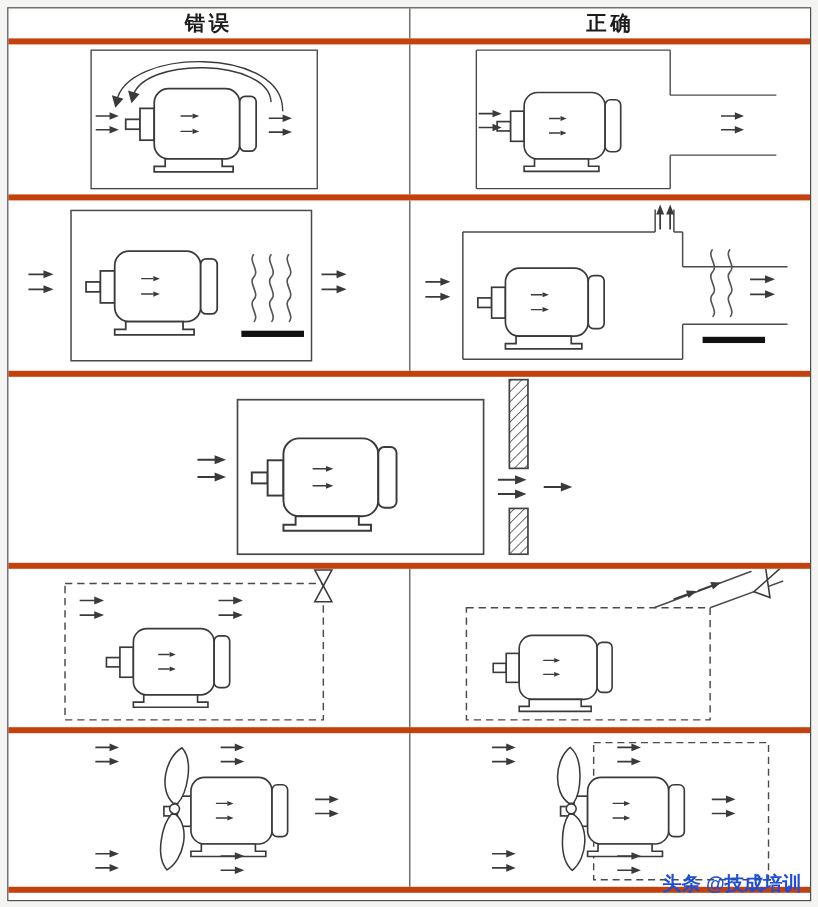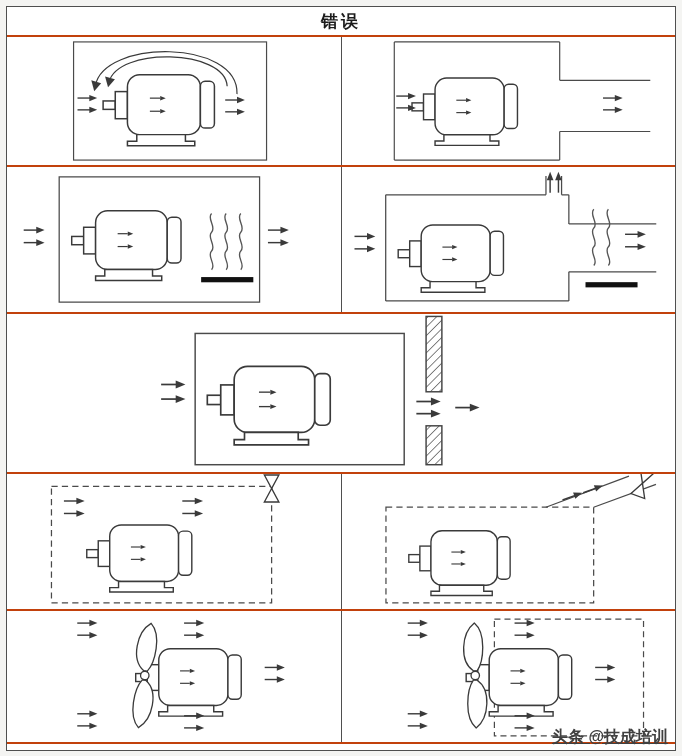--- a/index.html
+++ b/index.html
@@ -1,20 +1,20 @@
 <!DOCTYPE html>
 <html><head>
 <meta charset="utf-8">
 <style>
   *{box-sizing:border-box;margin:0;padding:0}
   html,body{width:682px;height:756px}
   body{background:#f4f4f2;font-family:"Liberation Sans",sans-serif;position:relative;overflow:hidden}
   .frame{position:absolute;left:6px;top:6px;right:6px;bottom:5px;background:#fff;
          border:1.5px solid #4f4f4f;display:flex;flex-direction:column}
-  .row{display:flex;border-bottom:2px solid #c2410c;min-height:0}
+  .row{display:flex;border-bottom:5px solid #c2410c;min-height:0}
   .cell{flex:1 1 50%;display:flex;align-items:center;justify-content:center;overflow:hidden}
   .cell + .cell{border-left:1px solid #4f4f4f}
   .header-row{flex:0 0 30px;align-items:stretch}
   .hcell{font-weight:bold;font-size:17px;color:#1c1c1c;letter-spacing:3px}
   .r1{flex:0 0 130px}.r2{flex:0 0 147px}.r3{flex:0 0 160px}.r4{flex:0 0 137px}.r5{flex:0 0 133px}
   .footer-row{flex:1 1 auto;border-bottom:none}
   svg.diag{width:100%;height:100%;display:block}
   .watermark{position:absolute;right:14px;bottom:8px;font-size:16px;font-weight:bold}
 </style>
 </head>
@@ -52,20 +52,23 @@
     </g>
   </defs>
 </svg>
 
 <div class="frame">
 
   <div class="row header-row">
     <div class="cell hcell">
       <span>错误</span>
     </div>
+    <div class="cell hcell">
+      <span>正确</span>
+    </div>
   </div>
 
   <div class="row r1">
     <div class="cell">
       <svg class="diag" viewBox="0 0 320 130" preserveAspectRatio="xMidYMid meet">
         <rect x="58" y="5" width="196" height="120" fill="none" stroke="#4a4a4a" stroke-width="1.2"></rect>
         <use href="#motor" transform="translate(88,26) scale(0.95)"></use>
         <g>
           <path d="M214 50 C 212 12, 102 10, 94 46" fill="none" stroke="#3a3a3a" stroke-width="1.2"></path>
           <path d="M90 40 L93 51 L100 43 Z" fill="#3a3a3a"></path>
@@ -229,13 +232,13 @@
           <use href="#arr" transform="translate(246,56)"></use>
             <use href="#arr" transform="translate(246,68)"></use>
         </g>
       </svg>
     </div>
   </div>
 
   <div class="row footer-row"></div>
 </div>
 
-<div class="watermark" style="color: #404040; text-decoration: underline;">头条 @技成培训</div>
+<div class="watermark" style="color: #1d4ed8;">头条 @技成培训</div>
 
 </body></html>

